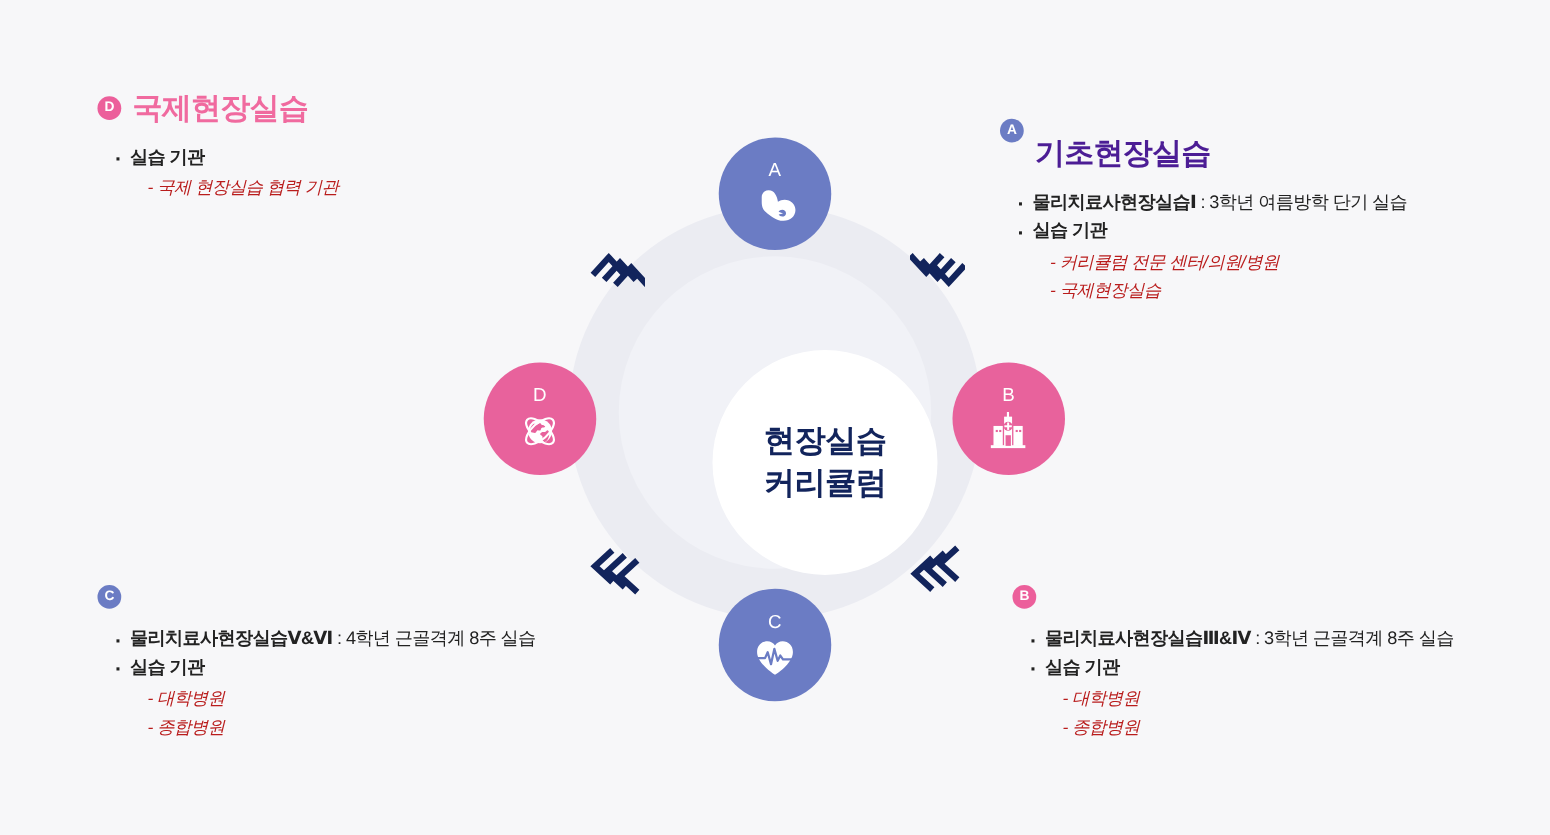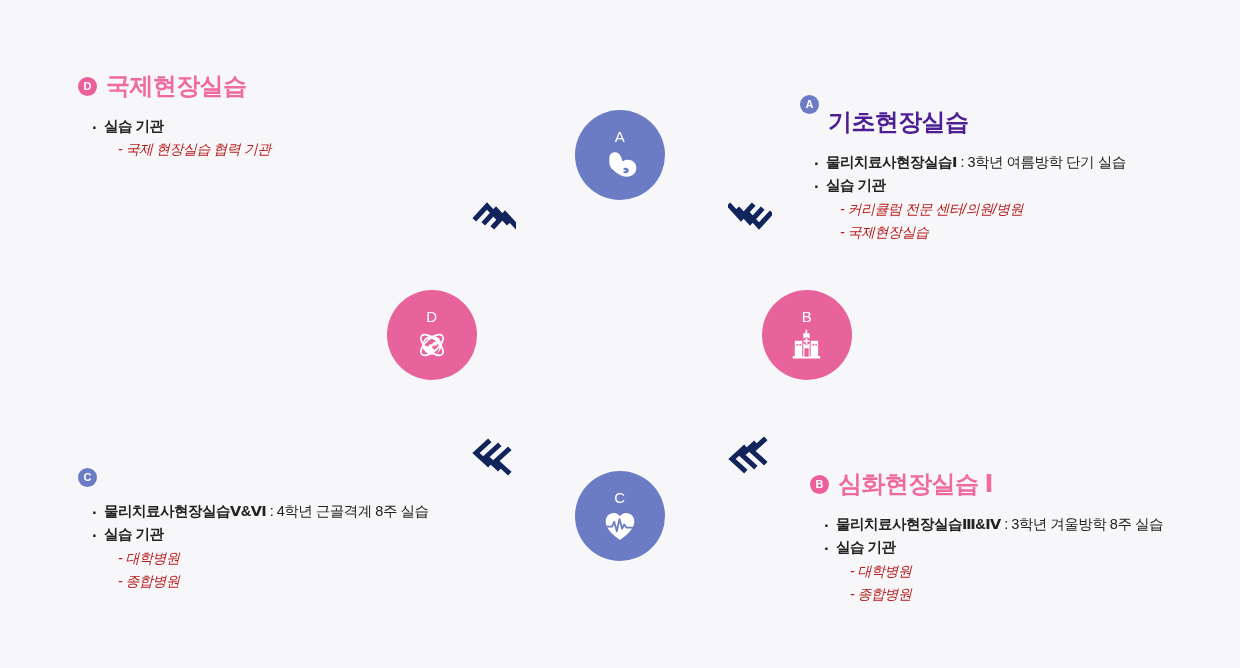--- a/index.html
+++ b/index.html
@@ -86,20 +86,28 @@
     font-size:14px; color:#b91c1c; line-height:1.62;
     letter-spacing:-0.5px; white-space:nowrap;font-style:italic;
   }
   li.subitem::before{ content:"- "; }
 </style>
 </head>
 <body>
 
 <div id="stage">
 
+  <div class="ring-outer">
+    <div class="ring-mid">
+      <div class="ring-inner">
+        <div class="center-text">현장실습
+커리큘럼</div>
+      </div>
+    </div>
+  </div>
 
   <svg class="chev" style="left:472px; top:192px;" viewBox="0 0 44 40">
     <g fill="none" stroke="#12245c" stroke-width="5" stroke-linecap="square">
       <polyline points="4,26 15,14 26,26"></polyline>
       <polyline points="13,30 24,18 35,30"></polyline>
       <polyline points="22,34 33,22 44,34"></polyline>
     </g>
   </svg>
 
   <svg class="chev" style="left:728px; top:192px;" viewBox="0 0 44 40">
@@ -237,25 +245,24 @@
           <li class="subitem">대학병원</li>
           <li class="subitem">종합병원</li>
         </ul>
       </li>
     </ul>
   </div>
 
   <div class="block blk-b">
     <div class="head">
       <span class="badge badge-pink">B</span>
-      <span class="head-title title-pink">심화현장실습 Ⅰ</span>
-    </div>
-    <ul class="items">
-      <li class="item">
-        <span class="strong">물리치료사현장실습Ⅲ&amp;Ⅳ</span><span> : 3학년 겨울방학 8주 실습</span>
+    </div>
+    <ul class="items">
+      <li class="item">
+        <span class="strong">물리치료사현장실습Ⅲ&amp;Ⅳ</span><span> : 3학년 근골격계 8주 실습</span>
       </li>
       <li class="item">
         <span class="strong">실습 기관</span>
         <ul class="subitems">
           <li class="subitem">대학병원</li>
           <li class="subitem">종합병원</li>
         </ul>
       </li>
     </ul>
   </div>

